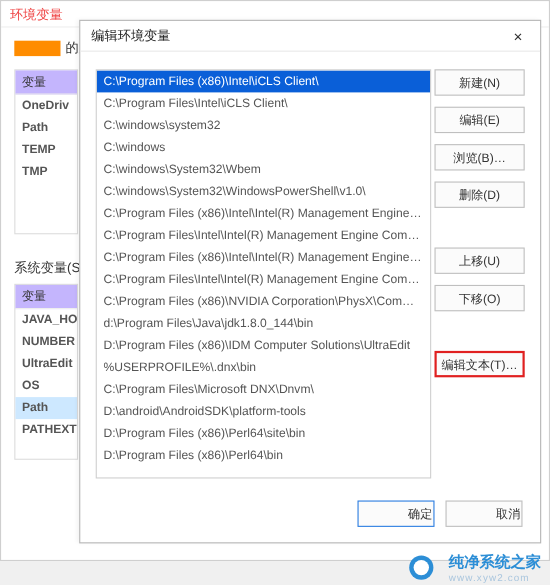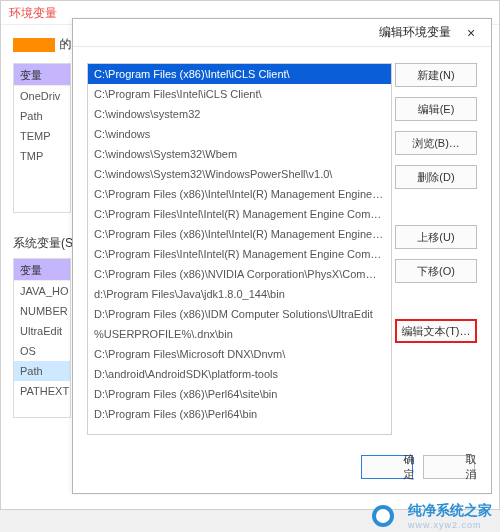--- a/index.html
+++ b/index.html
@@ -22,36 +22,36 @@
     .back-label-inline { font-size: 12px; color: #333; vertical-align: middle; }
     .back-table {
       margin-top: 10px; width: 58px; height: 150px; border: 1px solid #dcdcdc; background: #fff;
     }
     .back-table-header {
       height: 22px; line-height: 22px; font-size: 11px; padding-left: 6px;
       background: #c4b5fd; color: #333; border-bottom: 1px solid #eee;
     }
     .back-table-row {
       height: 20px; line-height: 20px; font-size: 11px; padding-left: 6px;
-      color: #555; white-space: nowrap;
+      color: #555; white-space: nowrap; font-weight: bold;
     }
     .back-table-row.sel { background: #cde8ff; }
 
     .back-section-label { font-size: 12px; color: #333; margin-top: 22px; }
     .back-table2 {
       margin-top: 6px; width: 58px; height: 160px; border: 1px solid #dcdcdc; background: #fff;
     }
 
     
     .front-dialog {
       position: absolute; left: 72px; top: 18px; width: 420px; height: 476px;
       background: #fff; border: 1px solid #b5b5b5; box-shadow: -2px 0 4px rgba(0,0,0,0.05);
     }
     .titlebar {
-      height: 28px; display: flex; align-items: center; justify-content: flex-end;
+      height: 28px; display: flex; align-items: center; justify-content: space-between;
       padding-left: 10px; border-bottom: 1px solid #e8e8e8;
     }
     .titlebar-text { font-size: 12px; color: #222; }
     .close-btn {
       width: 40px; height: 28px; display: flex; align-items: center; justify-content: center;
       font-size: 14px; color: #333; cursor: pointer;
     }
     .front-body { display: flex; padding: 16px 14px 8px 14px; gap: 3px; }
     .list {
       flex: 1; border: 1px solid #cfcfcf; height: 372px; background: #fff; overflow: hidden;
@@ -66,21 +66,21 @@
     .btn {
       height: 24px; border: 1px solid #bfbfbf; background: #fbfbfb;
       font-size: 11px; color: #333; cursor: pointer;
       display: flex; align-items: center; justify-content: center;
     }
     .btn.highlight { border: 2px solid #e02020; }
     .gap-large { height: 16px; }
     .footer {
       position: absolute; right: 16px; bottom: 14px; display: flex; gap: 10px;
     }
-    .footer .btn { width: 52px; padding-left: 44px; }
+    .footer .btn { width: 70px; padding-left: 44px; }
     .footer .btn.primary { border: 1.5px solid #2a7de1; }
 
     
     .watermark {
       position: absolute; right: 8px; bottom: 2px; display: flex; align-items: center; gap: 14px;
       font-size: 14px; color: #2c8ed6; font-weight: 600;
     }
     .wm-logo {
       width: 22px; height: 22px; border-radius: 50%; background: #2c8ed6; position: relative;
     }

